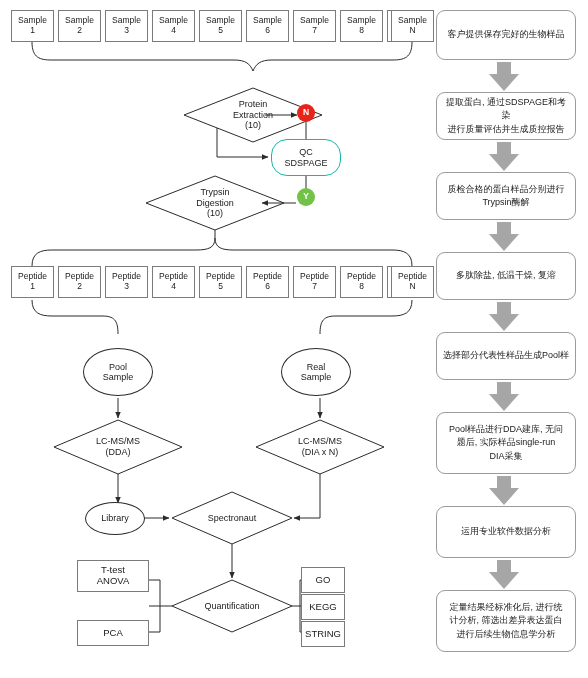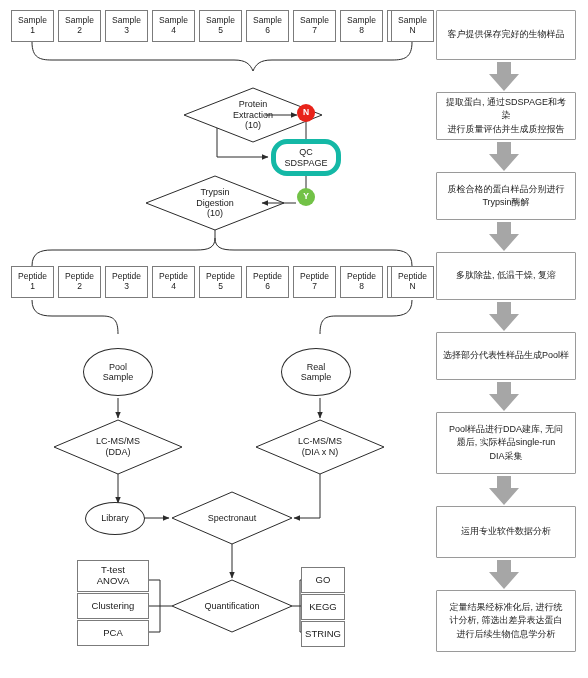--- a/index.html
+++ b/index.html
@@ -41,21 +41,21 @@
   .chip .ln{display:block;}
   
   .abox{
     border:1px solid #7b7b7b;
     background:#ffffff;
     font-size:9.5px;
     flex-direction:column;
   }
   
   .qcbox{
-    border:5px solid #14b8a6;
+    border:1px solid #14b8a6;
     border-radius:16px;
     background:#ffffff;
     font-size:9px;
     flex-direction:column;
   }
   
   .ellipse{
     border:1px solid #2b2b2b;
     border-radius:50%;
     background:#ffffff;
@@ -80,21 +80,21 @@
     text-align:right;
     font-size:9px;
     line-height:1.2;
     pointer-events:none;
   }
   
   .sbox{
     position:absolute;
     box-sizing:border-box;
     border:1px solid #9a9a9a;
-    border-radius:1px;
+    border-radius:9px;
     background:#ffffff;
     display:flex;
     align-items:center;
     justify-content:center;
     text-align:center;
     font-size:9px;
     line-height:1.45;
     color:#222;
     padding:2px 5px;
   }
@@ -328,23 +328,20 @@
   </div>
 
   <div class="dlabel" style="left:172px;top:598px;width:120px;height:16px;">
     <span>Quantification</span>
   </div>
 
   <div class="node abox" style="left:77px;top:560px;width:72px;height:32px;">
     <span>T-test</span>
     <span>ANOVA</span>
   </div>
-  <div class="node abox" style="left:77px;top:593px;width:72px;height:26px;">
-    <span>Clustering</span>
-  </div>
   <div class="node abox" style="left:77px;top:620px;width:72px;height:26px;">
     <span>PCA</span>
   </div>
 
   <div class="node abox" style="left:301px;top:567px;width:44px;height:26px;">
     <span>GO</span>
   </div>
   <div class="node abox" style="left:301px;top:594px;width:44px;height:26px;">
     <span>KEGG</span>
   </div>

